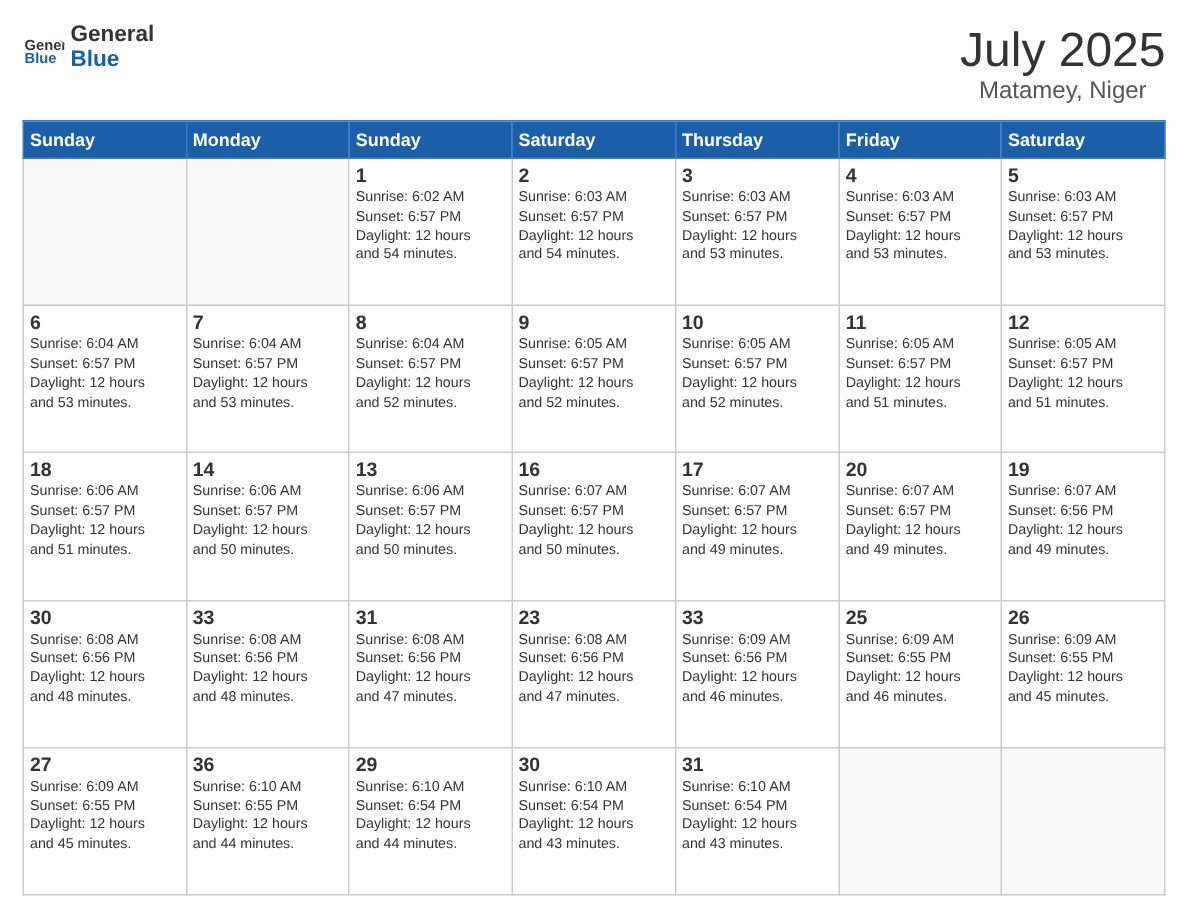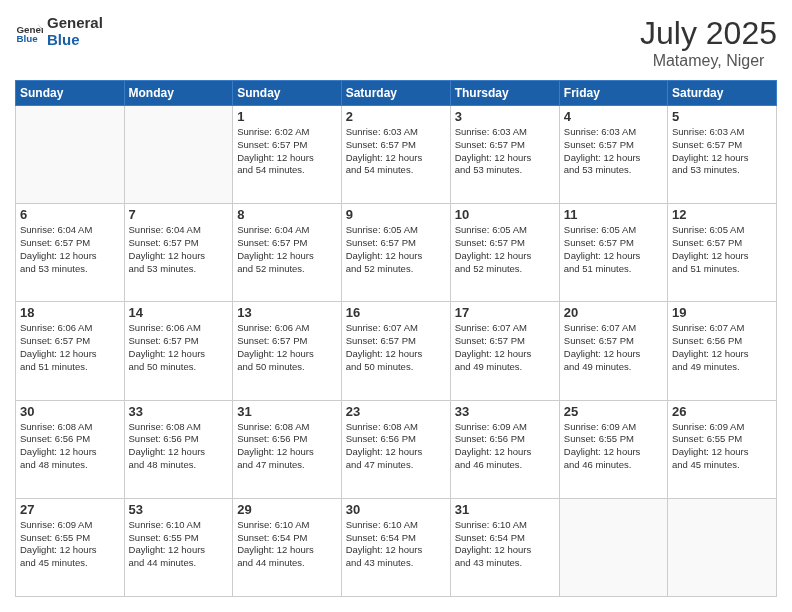--- a/index.html
+++ b/index.html
@@ -315,21 +315,21 @@
         </tr>
         <tr>
           <td>
             <div class="day-num">27</div>
             <div class="day-info" style="white-space: pre-line;">Sunrise: 6:09 AM
 Sunset: 6:55 PM
 Daylight: 12 hours
 and 45 minutes.</div>
           </td>
           <td>
-            <div class="day-num">53</div>
+            <div class="day-num">36</div>
             <div class="day-info" style="white-space: pre-line;">Sunrise: 6:10 AM
 Sunset: 6:55 PM
 Daylight: 12 hours
 and 44 minutes.</div>
           </td>
           <td>
             <div class="day-num">29</div>
             <div class="day-info" style="white-space: pre-line;">Sunrise: 6:10 AM
 Sunset: 6:54 PM
 Daylight: 12 hours

